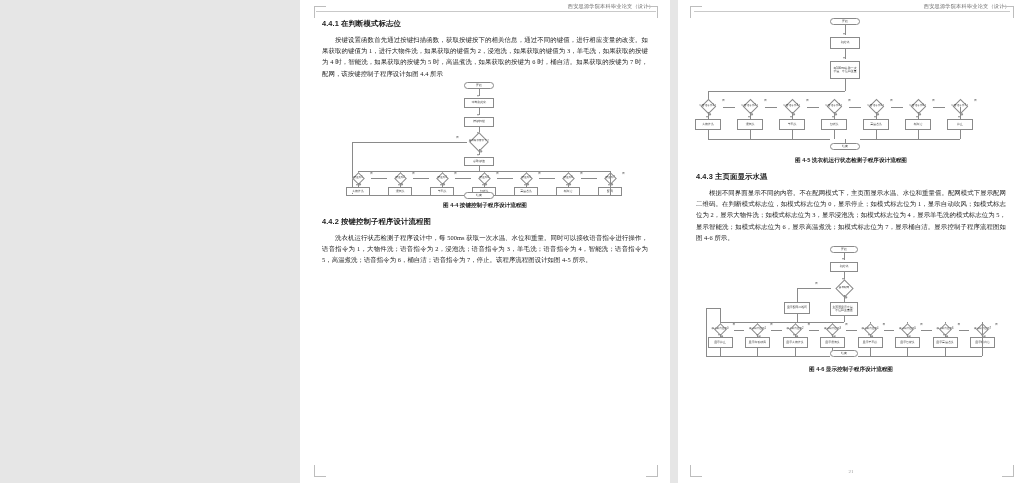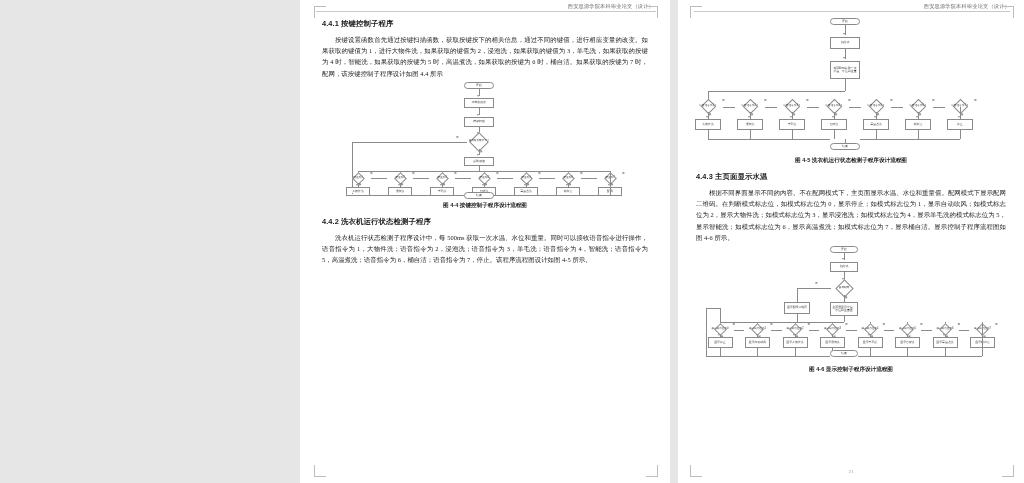--- a/index.html
+++ b/index.html
@@ -98,21 +98,21 @@
 
   <div class="page page-left">
     <div class="run-head">西安思源学院本科毕业论文（设计）</div>
     <div class="head-rule"></div>
     <div class="crop tl" style="left:14px;top:6px;"></div>
     <div class="crop tr" style="right:12px;top:6px;"></div>
     <div class="crop bl" style="left:14px;bottom:6px;"></div>
     <div class="crop br" style="right:12px;bottom:6px;"></div>
 
     <div class="body-area">
-      <h3 class="sec">4.4.1  按键控制子程序</h3>
+      <h3 class="sec">4.4.1  在判断模式标志位</h3>
       <p class="para">按键设置函数首先通过按键扫描函数，获取按键按下的相关信息，通过不同的键值，进行相应变量的改变。如果获取的键值为 1，进行大物件洗，如果获取的键值为 2，浸泡洗，如果获取的键值为 3，羊毛洗，如果获取的按键为 4 时，智能洗，如果获取的按键为 5 时，高温煮洗，如果获取的按键为 6 时，桶自洁。如果获取的按键为 7 时，配网，该按键控制子程序设计如图 4.4 所示</p>
 
       <div class="flow" style="width:310px;height:118px;">
         <div class="node term" style="left:134px;top:0px;width:30px;height:7px;">开始</div>
         <div class="ln lnv" style="left:148.7px;top:7px;height:7px;"></div>
         <div class="arw arw-d" style="left:147px;top:13px;"></div>
         <div class="node" style="left:134px;top:16px;width:30px;height:10px;">中断初始化</div>
         <div class="ln lnv" style="left:148.7px;top:26px;height:7px;"></div>
         <div class="arw arw-d" style="left:147px;top:32px;"></div>
         <div class="node" style="left:134px;top:35px;width:30px;height:10px;">按键扫描</div>
@@ -225,21 +225,21 @@
           </div>
 
         <div class="node term" style="left:134px;top:110px;width:30px;height:7px;">结束</div>
         <div class="ln lnv" style="left:22px;top:110.7px;height:.6px;"></div>
         <div class="ln lnh" style="left:22px;top:113.4px;width:112px;"></div>
         <div class="ln lnh" style="left:164px;top:113.4px;width:116px;"></div>
         <div class="ln lnv" style="left:280px;top:88.7px;height:25px;"></div>
       </div>
       <div class="caption">图 4-4 按键控制子程序设计流程图</div>
 
-      <h3 class="sec">4.4.2  洗衣机运行状态检测子程序</h3>
+      <h3 class="sec">4.4.2  按键控制子程序设计流程图</h3>
       <p class="para">洗衣机运行状态检测子程序设计中，每 500ms 获取一次水温、水位和重量。同时可以接收语音指令进行操作，语音指令为 1，大物件洗；语音指令为 2，浸泡洗；语音指令为 3，羊毛洗；语音指令为 4，智能洗；语音指令为 5，高温煮洗；语音指令为 6，桶自洁；语音指令为 7，停止。该程序流程图设计如图 4-5 所示。</p>
     </div>
   </div>
 
   <div class="gutter"></div>
 
   <div class="page page-right">
     <div class="run-head">西安思源学院本科毕业论文（设计）</div>
     <div class="head-rule"></div>
     <div class="crop tl" style="left:12px;top:6px;"></div>

